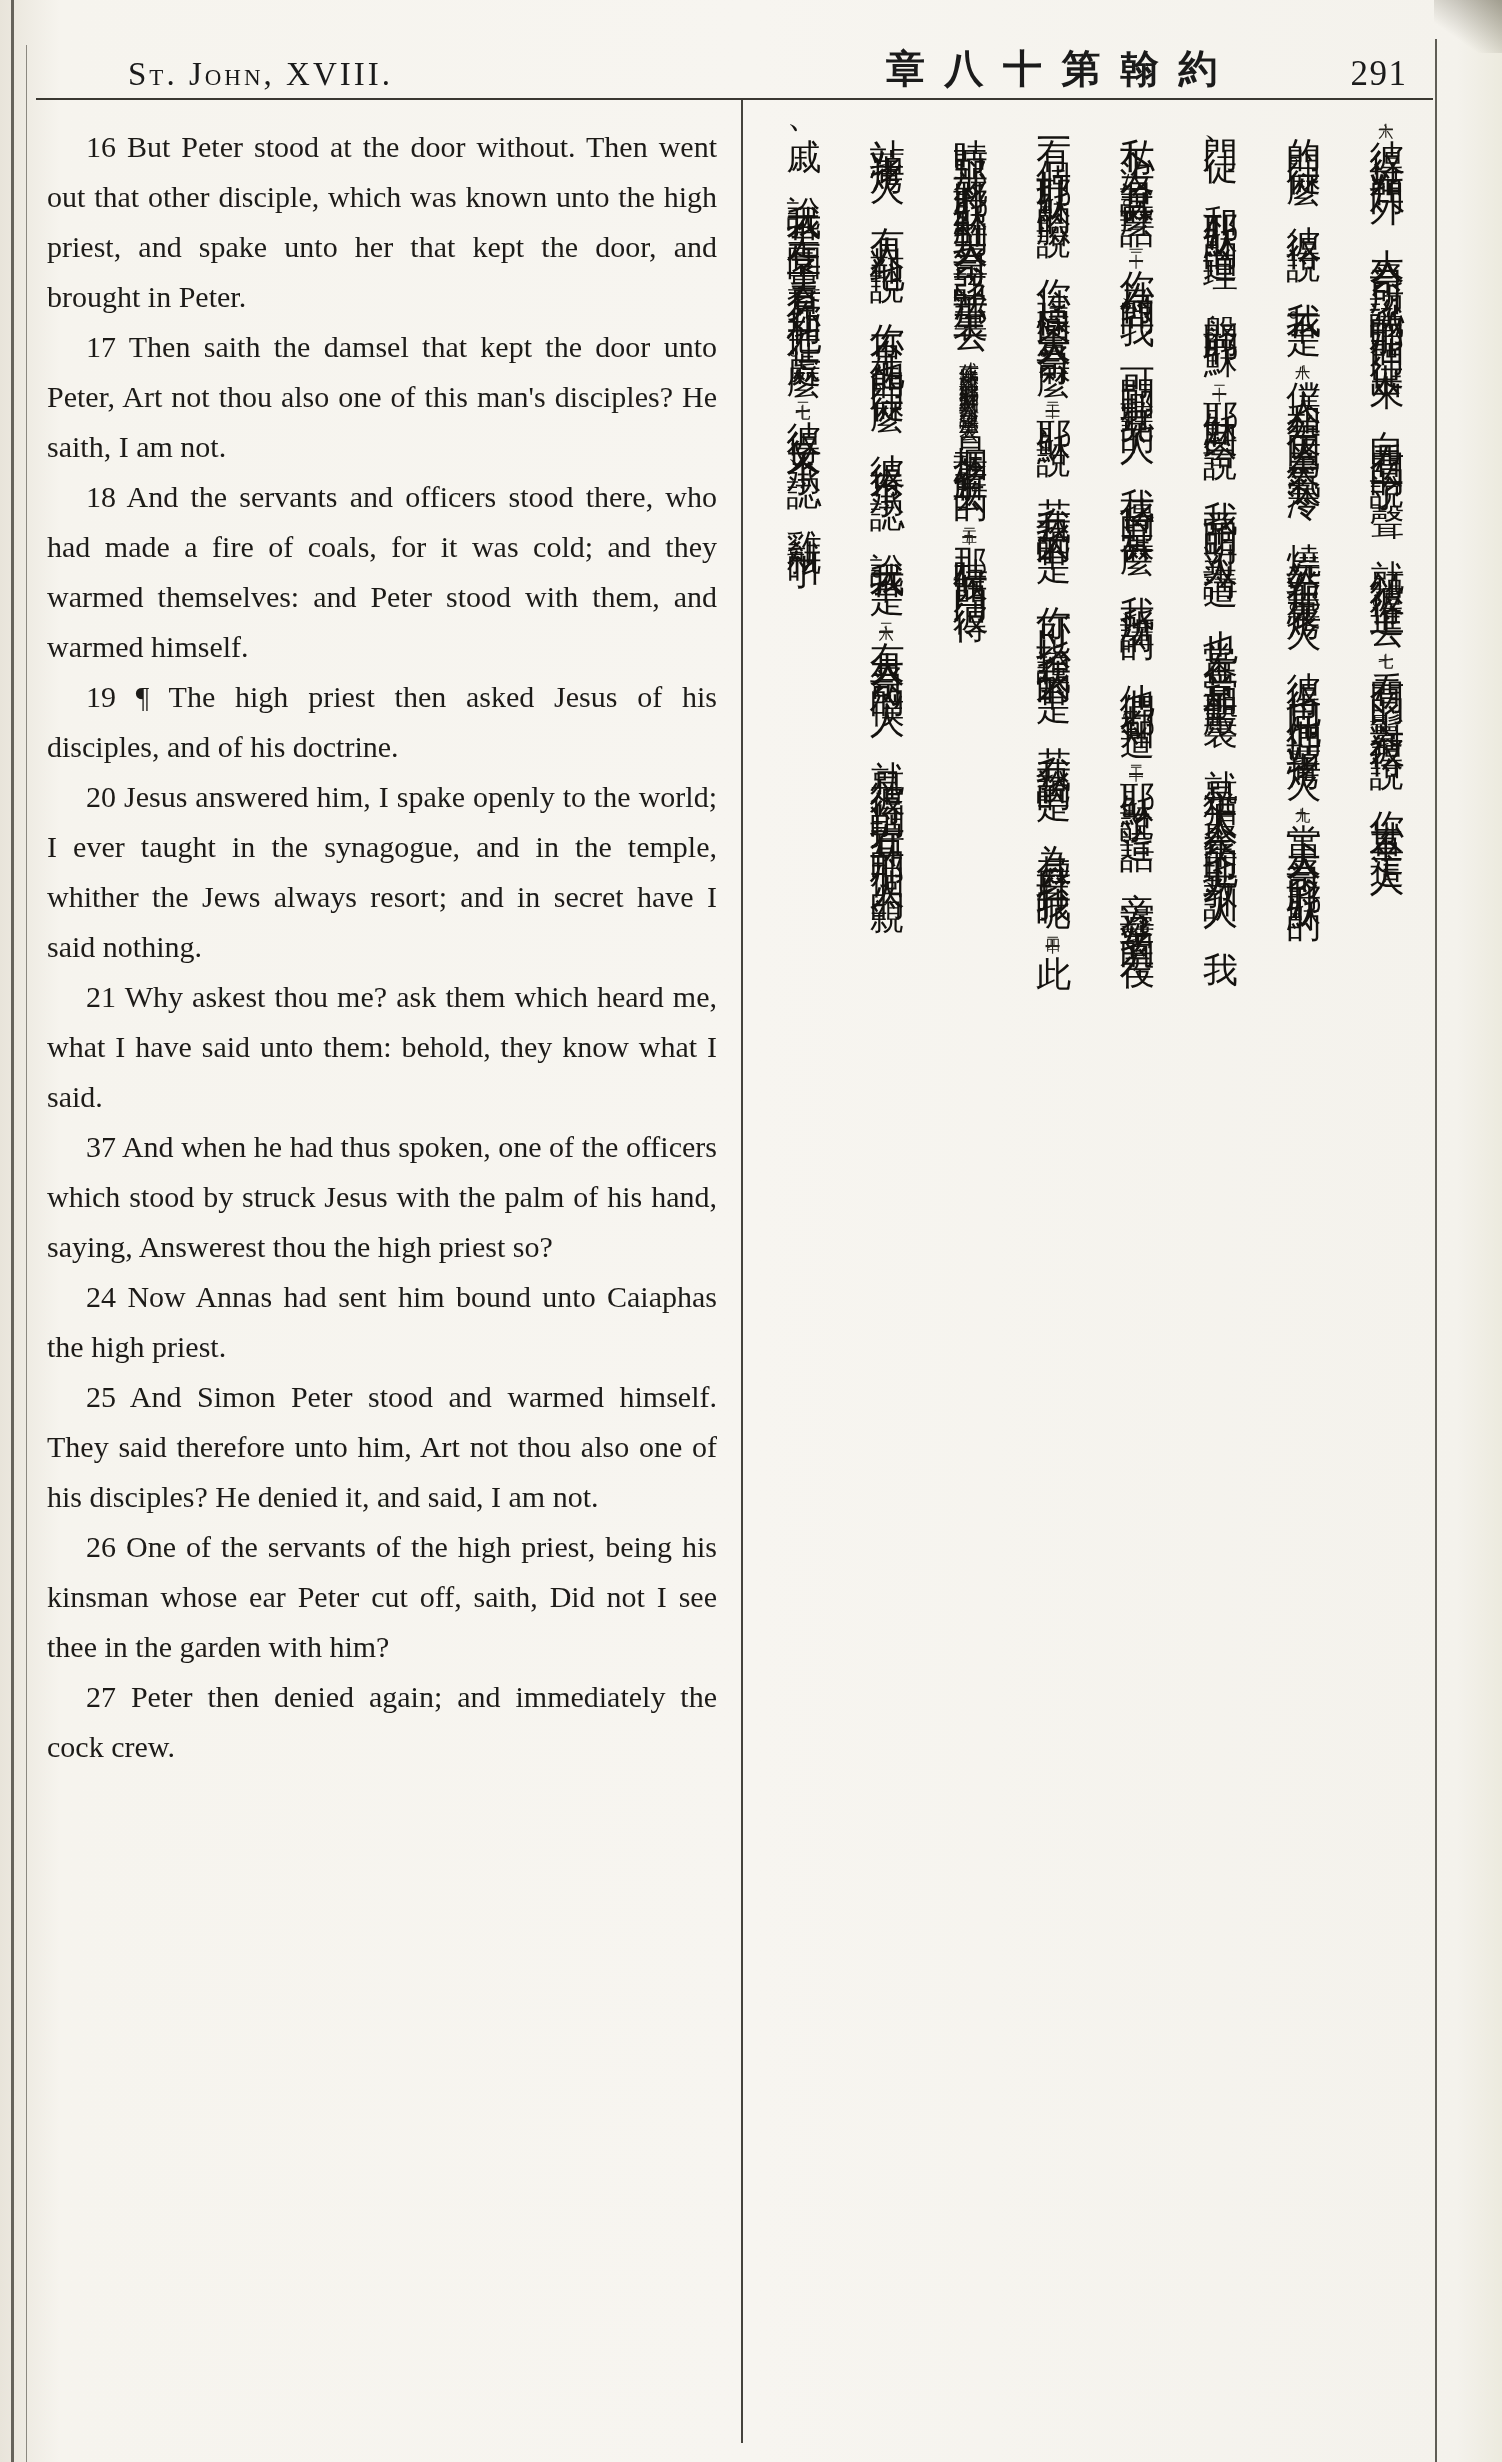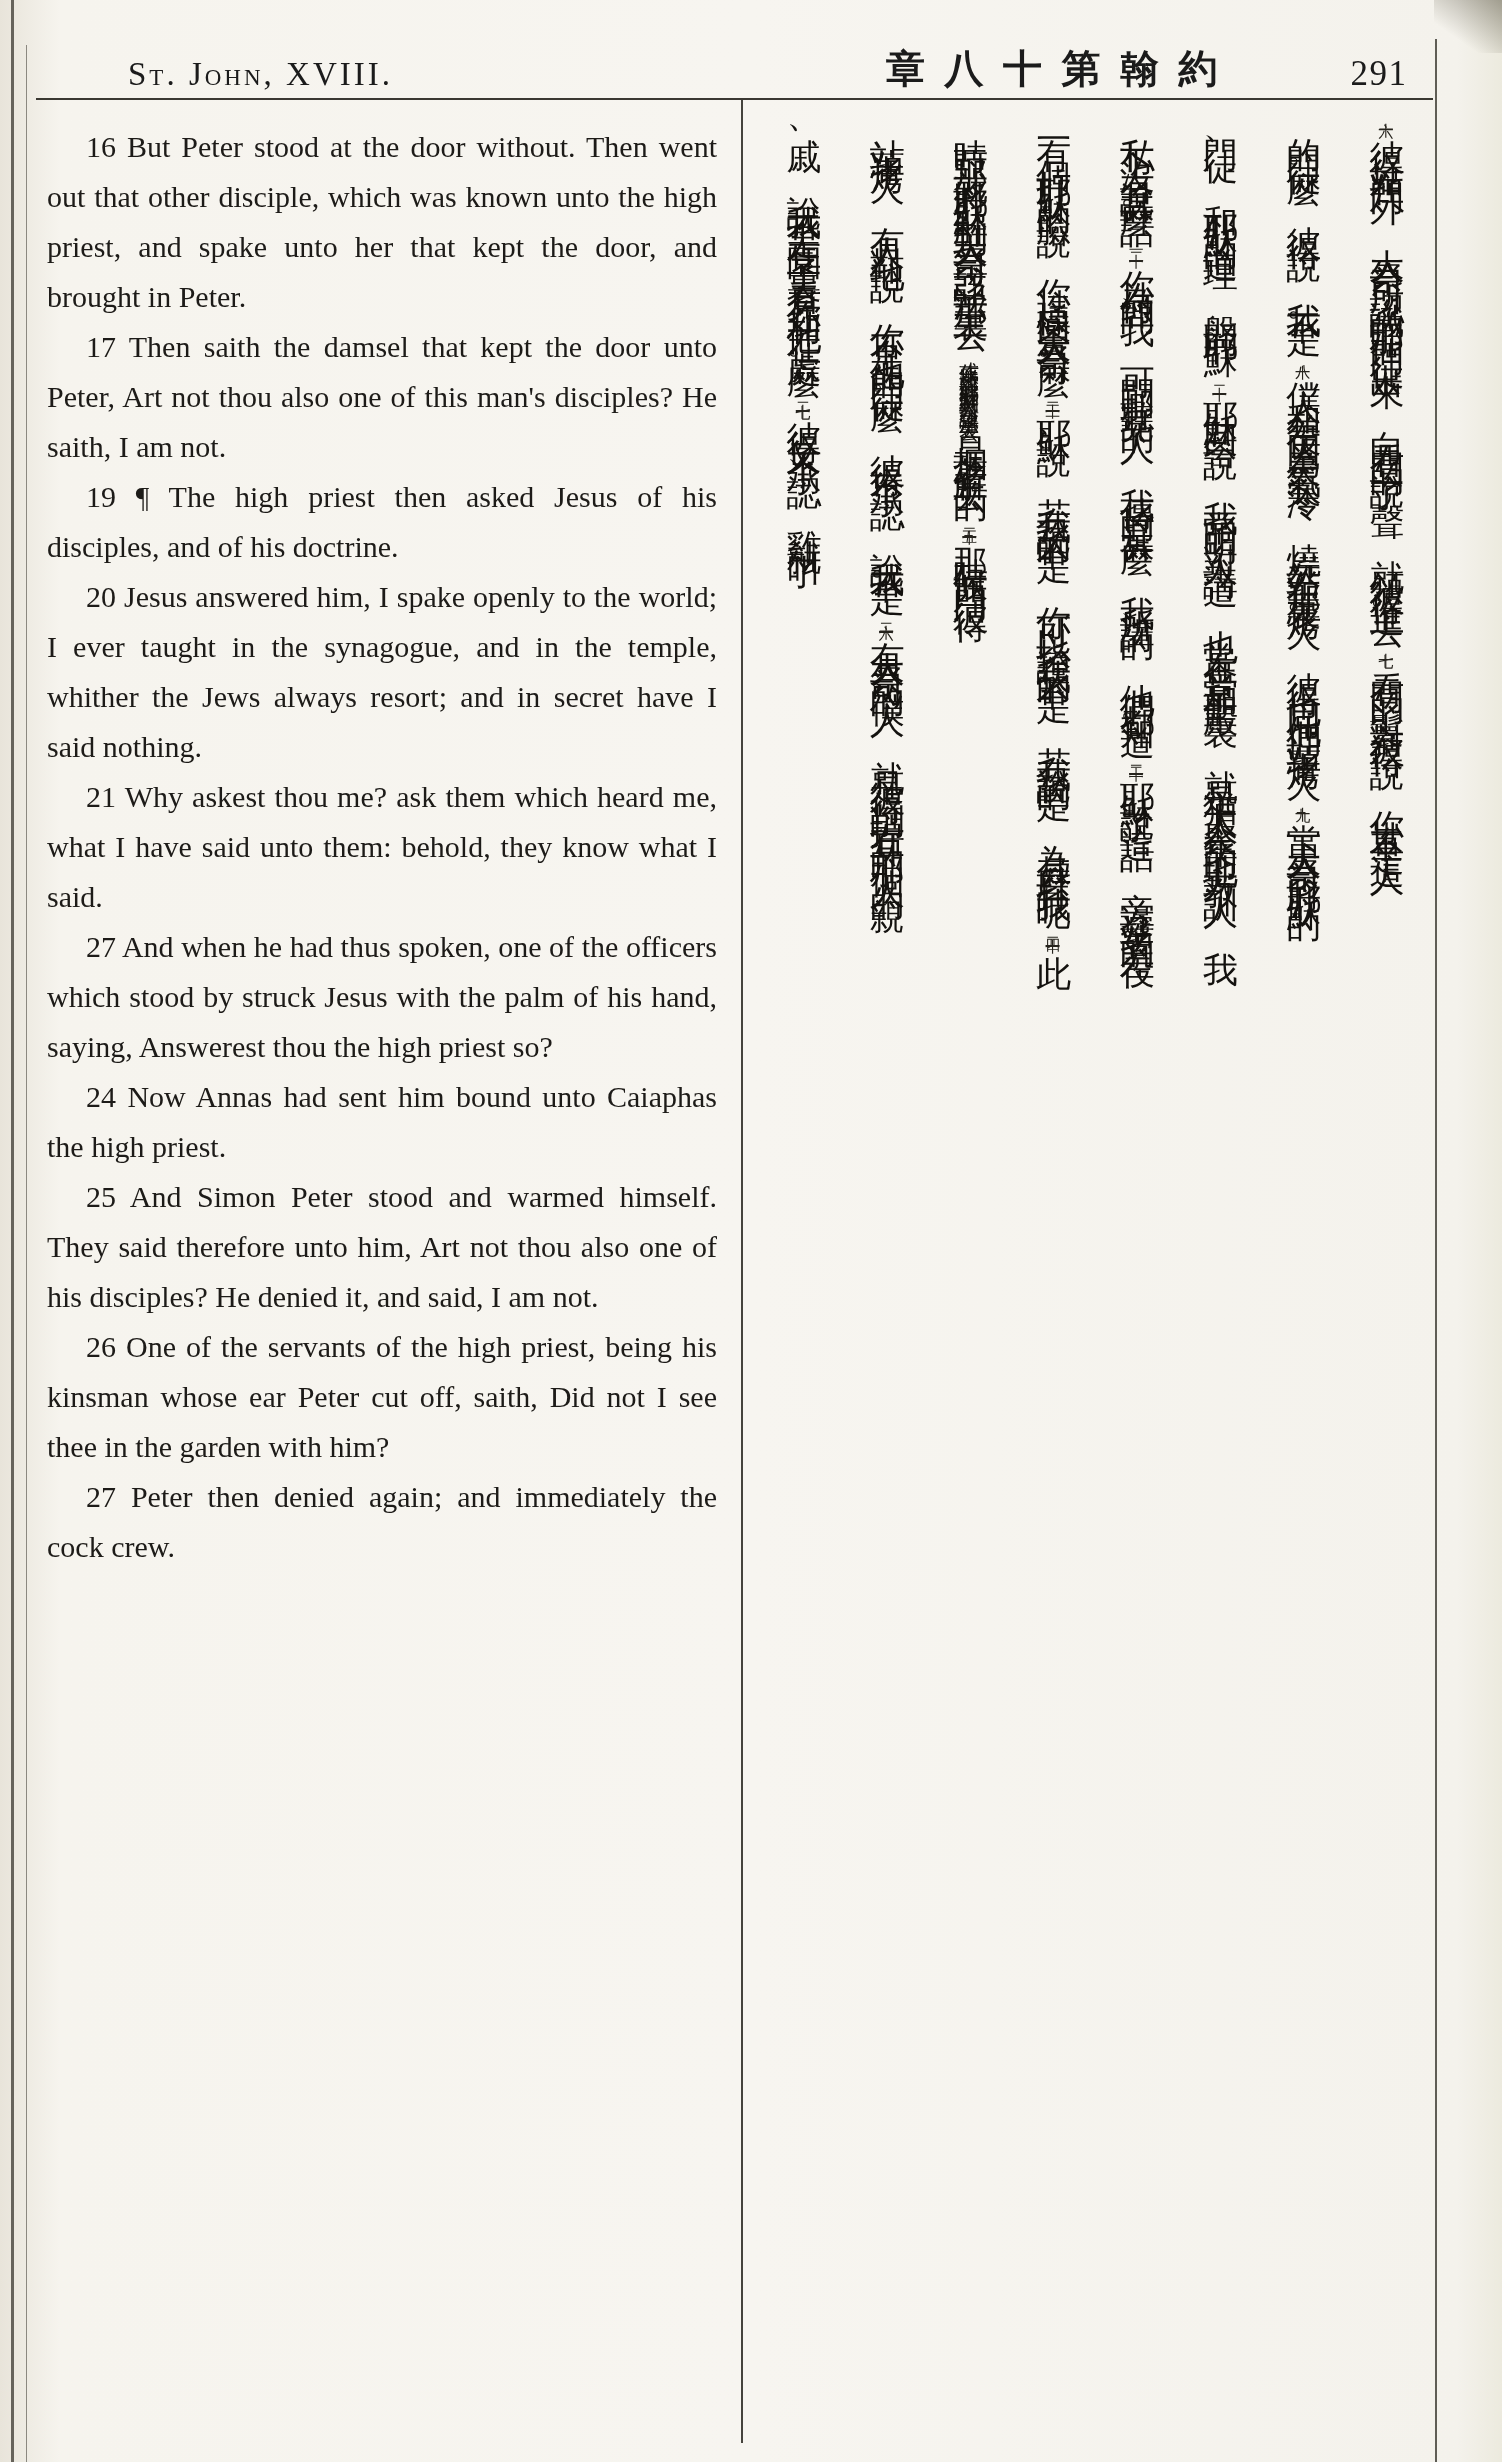--- a/index.html
+++ b/index.html
@@ -98,24 +98,25 @@
     <div class="header-right-cn">章八十第翰約</div>
     <div class="page-number">291</div>
   </div>
   <div class="header-rule"></div>
 
   <div class="divider-vertical"></div>
 
   <div class="english-col">
     <p>16 But Peter stood at the door without. Then went out that other disciple, which was known unto the high priest, and spake unto her that kept the door, and brought in Peter.</p>
     <p>17 Then saith the damsel that kept the door unto Peter, Art not thou also one of this man's disciples? He saith, I am not.</p>
+    <p>18 And the servants and officers stood there, who had made a fire of coals, for it was cold; and they warmed themselves: and Peter stood with them, and warmed himself.</p>
     <p>19 ¶ The high priest then asked Jesus of his disciples, and of his doctrine.</p>
     <p>20 Jesus answered him, I spake openly to the world; I ever taught in the synagogue, and in the temple, whither the Jews always resort; and in secret have I said nothing.</p>
     <p>21 Why askest thou me? ask them which heard me, what I have said unto them: behold, they know what I said.</p>
-    <p>27 And when he had thus spoken, one of the officers which stood by struck Jesus with the palm of his hand, saying, Answerest thou the high priest so?</p>
+    <p>37 And when he had thus spoken, one of the officers which stood by struck Jesus with the palm of his hand, saying, Answerest thou the high priest so?</p>
     <p>24 Now Annas had sent him bound unto Caiaphas the high priest.</p>
     <p>25 And Simon Peter stood and warmed himself. They said therefore unto him, Art not thou also one of his disciples? He denied it, and said, I am not.</p>
     <p>26 One of the servants of the high priest, being his kinsman whose ear Peter cut off, saith, Did not I see thee in the garden with him?</p>
     <p>27 Peter then denied again; and immediately the cock crew.</p>
   </div>
 
   <div class="chinese-area">
     <div class="cn-col"><span class="verse-mark">十六</span><span class="cn-text">彼得站在門外、大祭司所認識的那個門徒出來、向看門的說了一聲、就領彼得進去。</span><span class="verse-mark">十七</span><span class="cn-text">看門的丫鬟對彼得說、你豈不是這人</span></div>
     <div class="cn-col"><span class="cn-text">的門徒麼。彼得說、我不是。</span><span class="verse-mark">十八</span><span class="cn-text">僕人和差役因為天氣寒冷、燒炭站在那裏烤火。彼得也同他們站著烤火。</span><span class="verse-mark">十九</span><span class="cn-text">當下大祭司將耶穌的</span></div>
     <div class="cn-col"><span class="cn-text">門徒、和耶穌的道理、盤問耶穌。</span><span class="verse-mark">二十</span><span class="cn-text">耶穌回答說、我常明明對人講道、也常在會堂和聖殿裏、就是猶太人聚集的地方教訓人、我</span></div>

